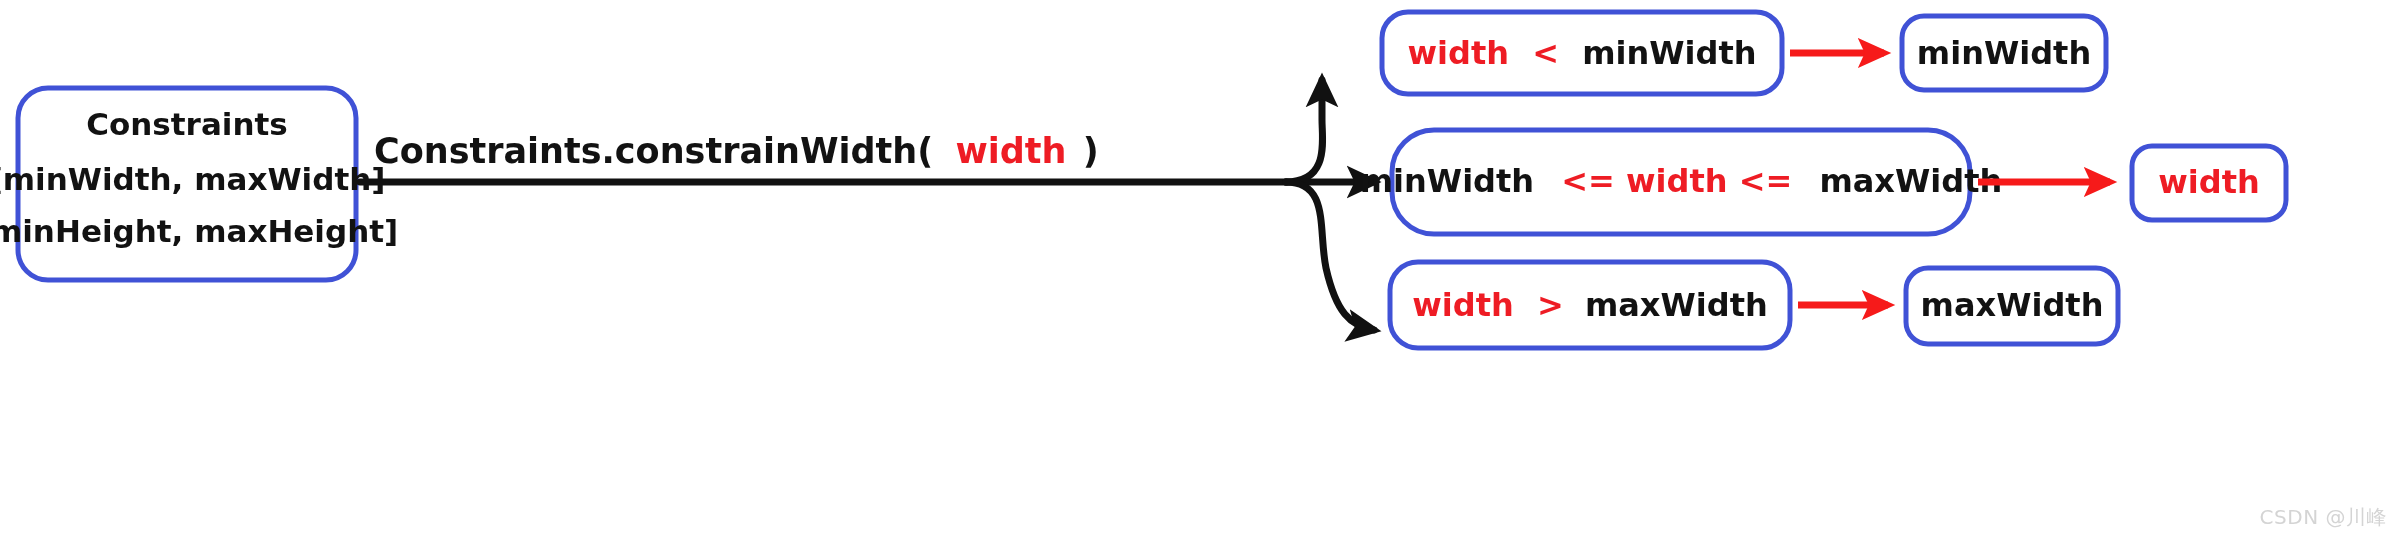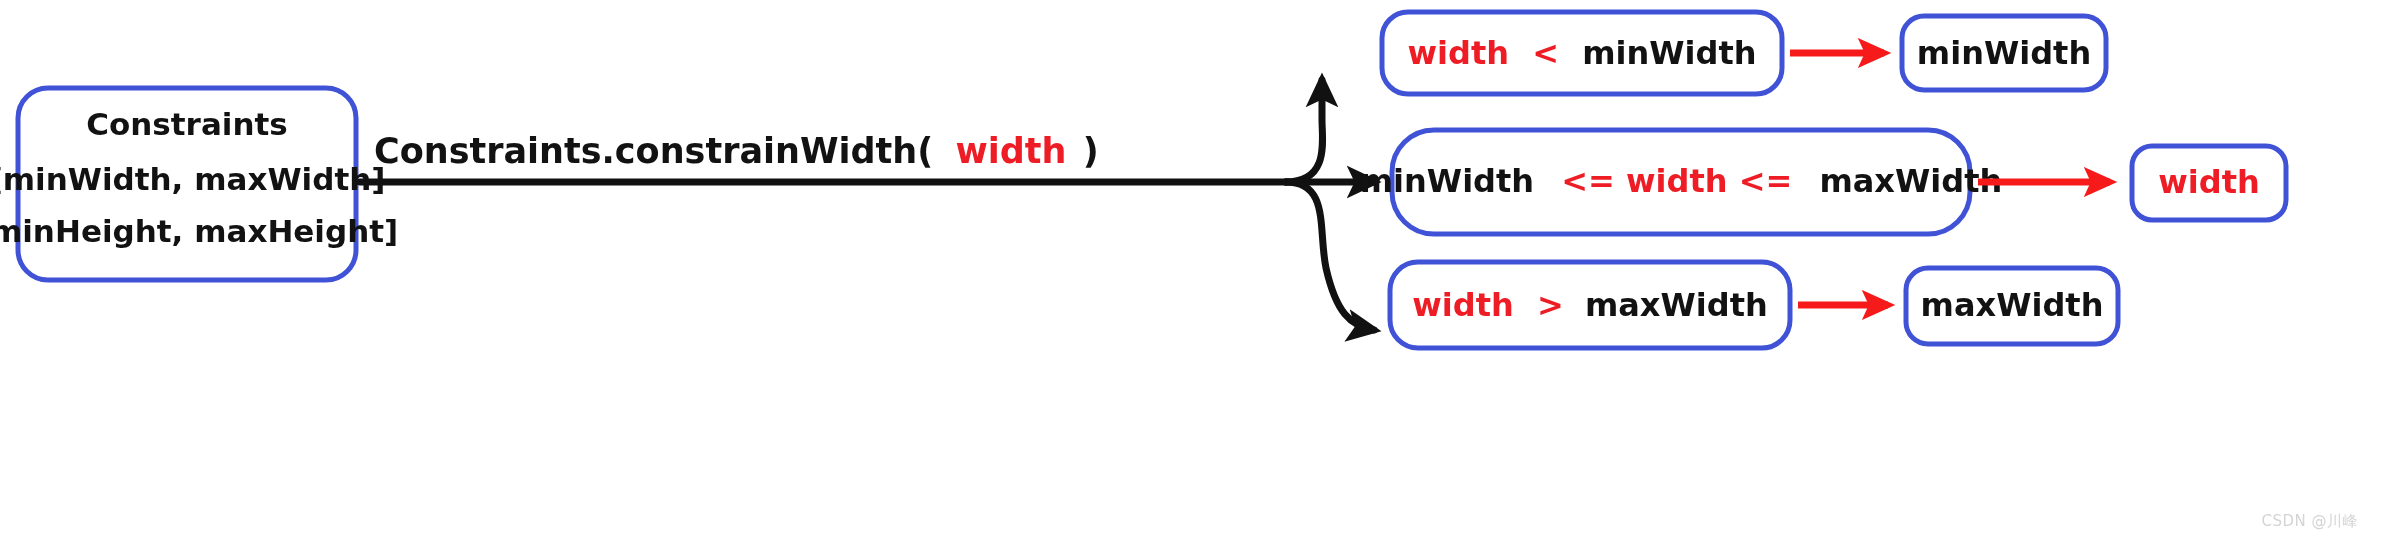--- a/index.html
+++ b/index.html
@@ -47,24 +47,24 @@
     stroke-linecap: butt;
   }
   .edge-label {
     font-family: "DejaVu Sans", sans-serif;
     font-weight: bold;
     font-size: 35px;
     dominant-baseline: middle;
   }
   .watermark {
     position: absolute;
-    right: 30px;
+    right: 1px;
     bottom: 8px;
     font-family: "DejaVu Sans", sans-serif;
-    font-size: 15px;
+    font-size: 20px;
     color: #d4d4d4;
     letter-spacing: 0.5px;
     white-space: nowrap;
   }
 </style>
 </head>
 <body>
 
 <div id="stage">
 

